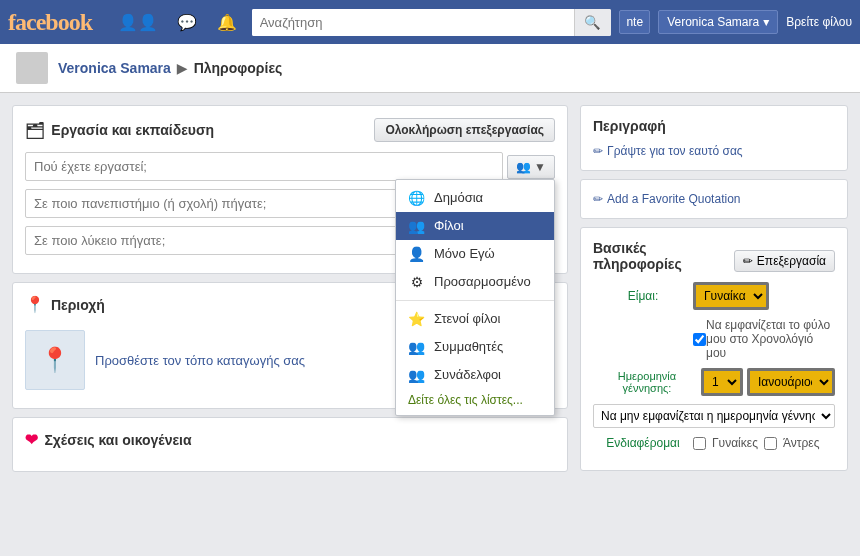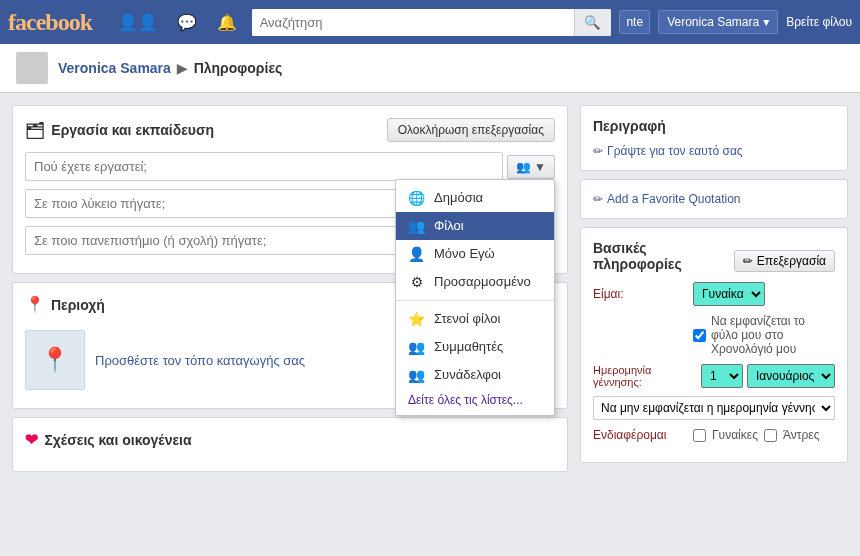--- a/index.html
+++ b/index.html
@@ -165,20 +165,21 @@
 
     
     #work-section .complete-btn {
       background: linear-gradient(to bottom, #f7f8f9, #e4e5e7);
       border: 1px solid #c1c5cb;
       border-radius: 3px;
       padding: 4px 10px;
       font-size: 12px;
       color: #333;
       cursor: pointer;
+      font-weight: bold;
     }
     .input-row {
       display: flex;
       align-items: center;
       gap: 4px;
       margin-bottom: 6px;
       position: relative;
       margin-top: 8px;
     }
     .input-row input {
@@ -237,21 +238,21 @@
       margin: 4px 0;
     }
     .dropdown-item-icon {
       font-size: 14px;
       width: 18px;
       text-align: center;
     }
     .see-all-link {
       padding: 4px 12px;
       font-size: 12px;
-      color: #4c1d95;
+      color: #4d7c0f;
       cursor: pointer;
     }
 
     
     .region-placeholder {
       display: flex;
       align-items: center;
       gap: 10px;
       padding: 6px 0;
     }
@@ -322,42 +323,42 @@
       gap: 4px;
     }
     .form-row {
       display: flex;
       align-items: center;
       margin-bottom: 8px;
       font-size: 13px;
     }
     .form-label {
       min-width: 100px;
-      color: #7f1d1d;
-      font-size: 12px;
+      color: #15803d;
+      font-size: 12px;
+      text-align: center;
     }
     .form-value {
       display: flex;
       align-items: center;
       gap: 6px;
       flex-wrap: wrap;
     }
     .form-select {
-      border: 1px solid #737373;
+      border: 3px solid #737373;
       border-radius: 2px;
       padding: 3px 4px;
       font-size: 12px;
-      background: #5eead4;
+      background: #eab308;
     }
     .checkbox-row {
       margin-left: 100px;
       margin-bottom: 8px;
       display: flex;
       align-items: center;
-      gap: 5px;
       font-size: 12px;
       color: #555;
     }
     .date-select-row {
       display: flex;
       align-items: center;
       gap: 4px;
     }
     .bday-note-full {
       margin-left: 100px;
@@ -457,24 +458,24 @@
             <div class="dropdown-item">
               <span class="dropdown-item-icon">👥</span>
               <span>Συνάδελφοι</span>
             </div>
             <div class="see-all-link">Δείτε όλες τις λίστες...</div>
           </div>
         </div>
       </div>
 
       <div class="input-row">
+        <input type="text" placeholder="Σε ποιο πανεπιστήμιο (ή σχολή) πήγατε;" style="">
+      </div>
+      <div class="input-row">
         <input type="text" placeholder="Σε ποιο λύκειο πήγατε;" style="">
-      </div>
-      <div class="input-row">
-        <input type="text" placeholder="Σε ποιο πανεπιστήμιο (ή σχολή) πήγατε;" style="">
       </div>
     </div>
 
     <div class="card" id="region-card">
       <div class="card-title">
         <div class="card-title-text">
           <span class="section-icon">📍</span>
           <span>Περιοχή</span>
         </div>
       </div>

